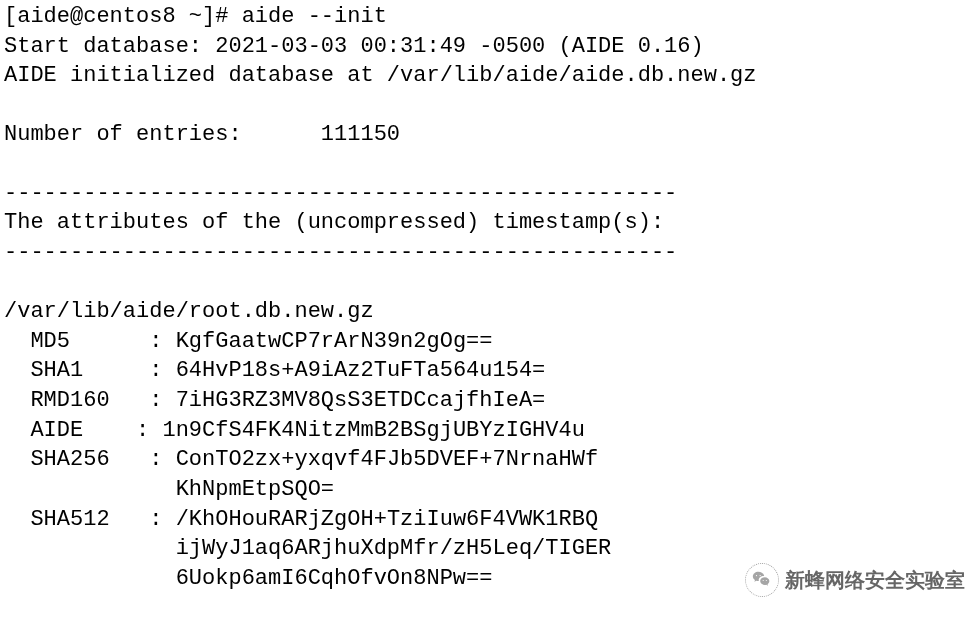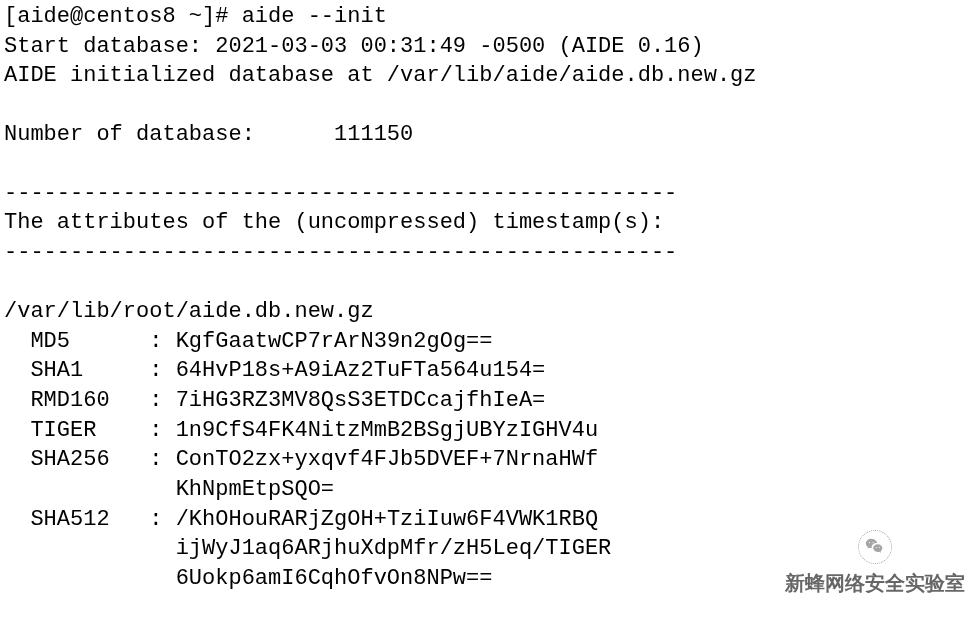--- a/index.html
+++ b/index.html
@@ -19,21 +19,20 @@
     .term-line { white-space: pre; }
     .blank { height: 29px; }
     .watermark {
       position: absolute;
       bottom: 28px;
       right: 10px;
       display: flex;
       align-items: center;
       gap: 6px;
       opacity: 0.75;
-      flex-direction: column;
     }
     .watermark-icon {
       width: 34px;
       height: 34px;
       border: 1.6px dotted #888;
       border-radius: 50%;
       display: flex;
       align-items: center;
       justify-content: center;
       font-size: 16px;
@@ -47,31 +46,31 @@
       font-weight: bold;
     }
   </style>
 </head>
 <body>
 
 <div class="term-line"><span>[aide@centos8 ~]# </span><span>aide --init</span></div>
 <div class="term-line"><span>Start database: </span><span>2021-03-03 00:31:49 -0500 (AIDE 0.16)</span></div>
 <div class="term-line">AIDE initialized database at /var/lib/aide/aide.db.new.gz</div>
 <div class="blank"></div>
-<div class="term-line"><span>Number of database:</span>      <span>111150</span></div>
+<div class="term-line"><span>Number of entries:</span>      <span>111150</span></div>
 <div class="blank"></div>
 <div class="term-line">---------------------------------------------------</div>
 <div class="term-line">The attributes of the (uncompressed) timestamp(s):</div>
 <div class="term-line">---------------------------------------------------</div>
 <div class="blank"></div>
-<div class="term-line">/var/lib/root/aide.db.new.gz</div>
+<div class="term-line">/var/lib/aide/root.db.new.gz</div>
 <div class="term-line"><span>  MD5      : </span><span>KgfGaatwCP7rArN39n2gOg==</span></div>
 <div class="term-line"><span>  SHA1     : </span><span>64HvP18s+A9iAz2TuFTa564u154=</span></div>
 <div class="term-line"><span>  RMD160   : </span><span>7iHG3RZ3MV8QsS3ETDCcajfhIeA=</span></div>
-<div class="term-line"><span>  TIGER    : </span><span>1n9CfS4FK4NitzMmB2BSgjUBYzIGHV4u</span></div>
+<div class="term-line"><span>  AIDE    : </span><span>1n9CfS4FK4NitzMmB2BSgjUBYzIGHV4u</span></div>
 <div class="term-line"><span>  SHA256   : </span><span>ConTO2zx+yxqvf4FJb5DVEF+7NrnaHWf</span></div>
 <div class="term-line">             KhNpmEtpSQO=</div>
 <div class="term-line"><span>  SHA512   : </span><span>/KhOHouRARjZgOH+TziIuw6F4VWK1RBQ</span></div>
 <div class="term-line">             ijWyJ1aq6ARjhuXdpMfr/zH5Leq/TIGER</div>
 <div class="term-line">             6Uokp6amI6CqhOfvOn8NPw==</div>
 <div class="blank"></div>
 <div class="blank"></div>
 
 <div class="watermark">
   <div class="watermark-icon">

